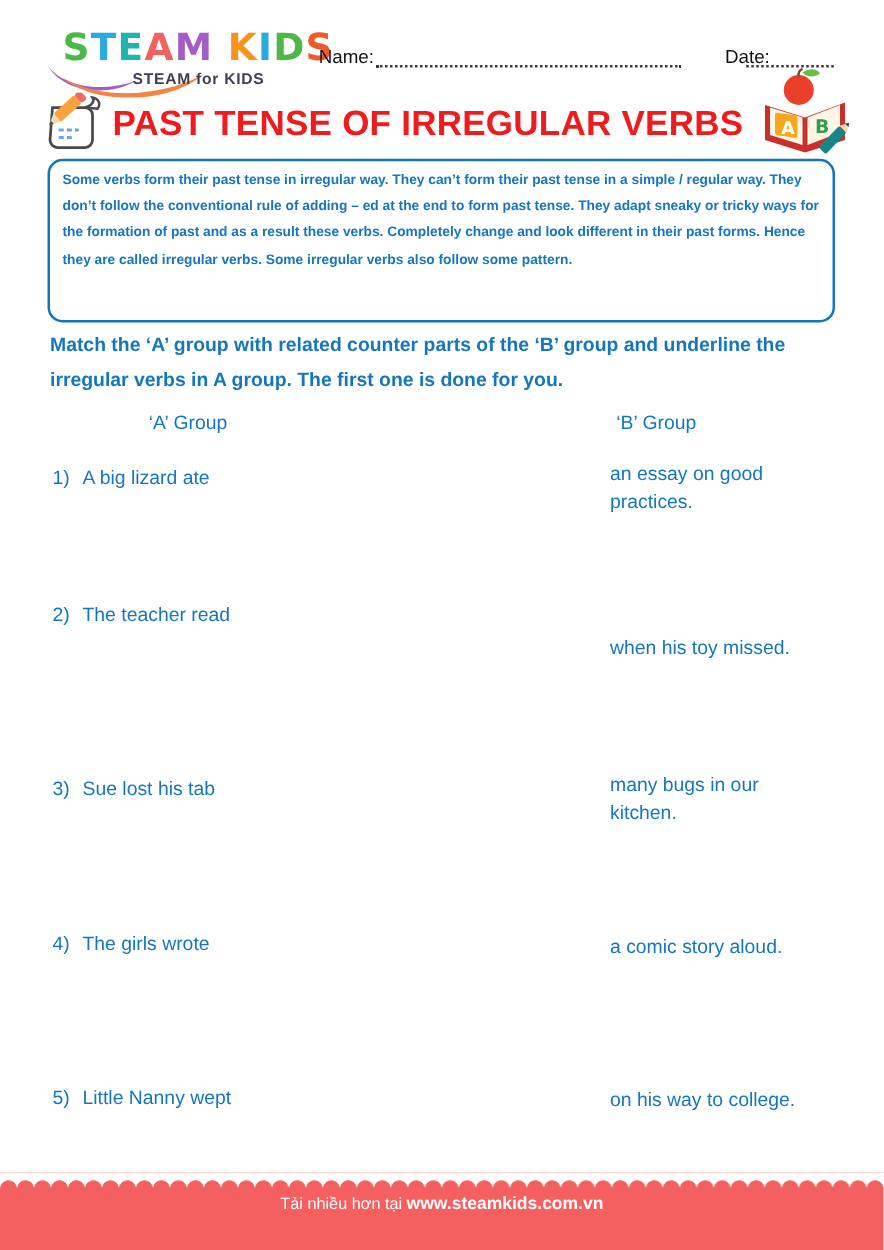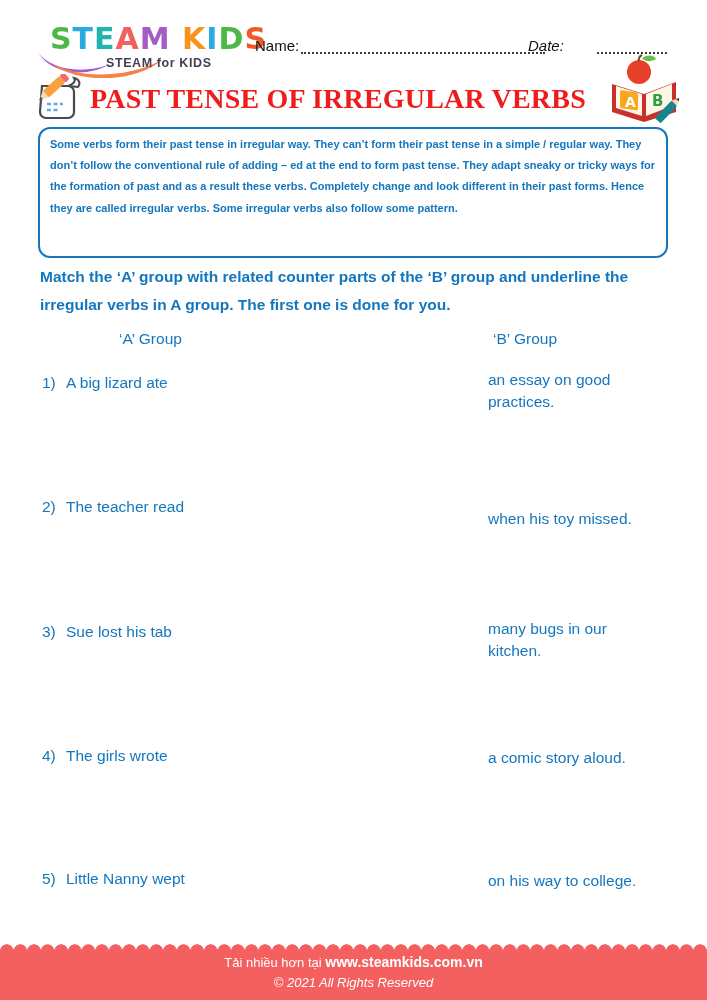--- a/index.html
+++ b/index.html
@@ -10,29 +10,29 @@
   .logo-wordmark{position:absolute;left:38px;top:24px;
     font-family:"DejaVu Sans",sans-serif;font-weight:800;font-size:30px;
     letter-spacing:1px;line-height:1;margin-left:12px;}
   .logo-swoosh{position:absolute;left:36px;top:50px;}
   .logo-tagline{position:absolute;left:106px;top:56px;font-size:12.5px;
     font-weight:bold;color:#3f3f55;letter-spacing:0.6px;}
 
   
   .hdr-label{position:absolute;font-size:15px;color:#111;}
   #name-label{left:255px;top:37px;}
-  #date-label{left:528px;top:37px;font-style:italic;}
+  #date-label{left:580px;top:37px;}
   .dotline{position:absolute;height:14px;border-bottom:2px dotted #3a3a3a;}
   #name-line{left:301px;top:38px;width:244px;}
   #date-line{left:597px;top:38px;width:70px;}
 
   
   .title-icon{position:absolute;left:30px;top:74px;}
   .page-title{position:absolute;left:90px;top:83px;font-size:28px;
-    font-weight:bold;color:#ee1c1c;letter-spacing:0.2px;white-space:nowrap;font-family:Liberation Serif, serif;}
+    font-weight:bold;color:#ee1c1c;letter-spacing:0.2px;white-space:nowrap;}
   .book-icon{position:absolute;left:606px;top:54px;}
 
   
   .intro-box{position:absolute;left:38px;top:127px;width:630px;height:131px;
     box-sizing:border-box;border:2px solid #1477bd;border-radius:12px;
     padding:5px 10px;color:#1477bd;font-weight:bold;font-size:11px;
     line-height:21.2px;}
 
   
   .instruction{position:absolute;left:40px;top:263px;width:634px;
@@ -41,21 +41,21 @@
   
   .col-header{position:absolute;color:#1477bd;font-size:15.5px;}
   #col-a{left:119px;top:330px;}
   #col-b{left:493px;top:330px;}
 
   .a-item{position:absolute;left:42px;color:#1477bd;font-size:15.5px;white-space:nowrap;}
   .a-item .num{display:inline-block;width:24px;}
   .b-item{position:absolute;left:488px;width:168px;color:#1477bd;
     font-size:15.5px;line-height:22px;}
   #a1{top:374px}#b1{top:369px}
-  #a2{top:498px}#b2{top:508px}
+  #a2{top:484px}#b2{top:508px}
   #a3{top:623px}#b3{top:618px}
   #a4{top:747px}#b4{top:747px}
   #a5{top:870px}#b5{top:870px}
 
   
   .scallops{position:absolute;left:0;top:938px;width:707px;height:13px;
     background-image:radial-gradient(circle at 6.8px 13px,#f4605f 6.4px,rgba(244,96,95,0) 7px);
     background-size:13.6px 13px;background-repeat:repeat-x;}
   .footer-bar{position:absolute;left:0;top:950px;width:707px;height:50px;background:#f4605f;}
   .footer-line{position:absolute;left:0;width:707px;text-align:center;color:#ffffff;}
@@ -142,15 +142,14 @@
   <div class="a-item" id="a5">
     <span class="num">5)</span><span>Little Nanny wept</span>
   </div>
   <div class="b-item" id="b5">on his way to college.</div>
 
   <div class="scallops"></div>
   <div class="footer-bar"></div>
   <div class="footer-line" id="footer-1">
     <span>Tải nhiều hơn tại </span><a class="url" href="#">www.steamkids.com.vn</a>
   </div>
-  <div class="footer-line" id="footer-2">© 2021 All Rights Reserved</div>
 
 </div>
 
 </body></html>

